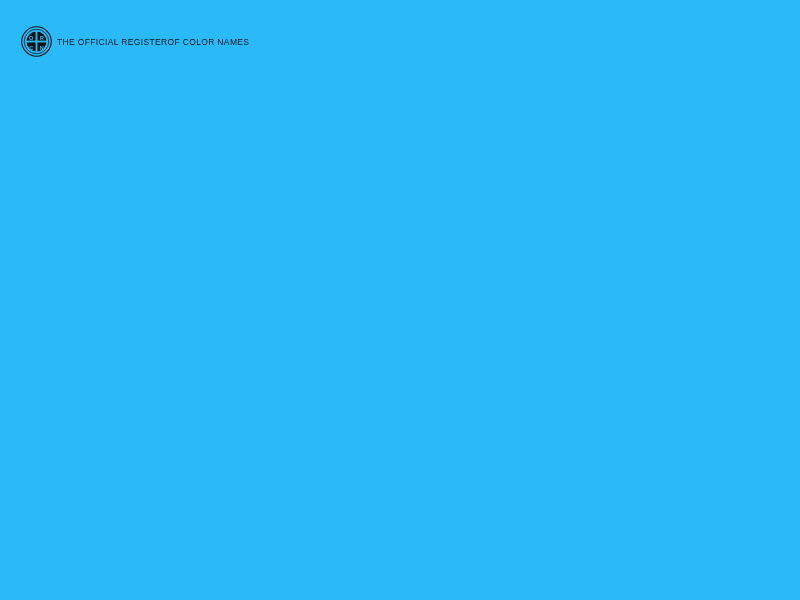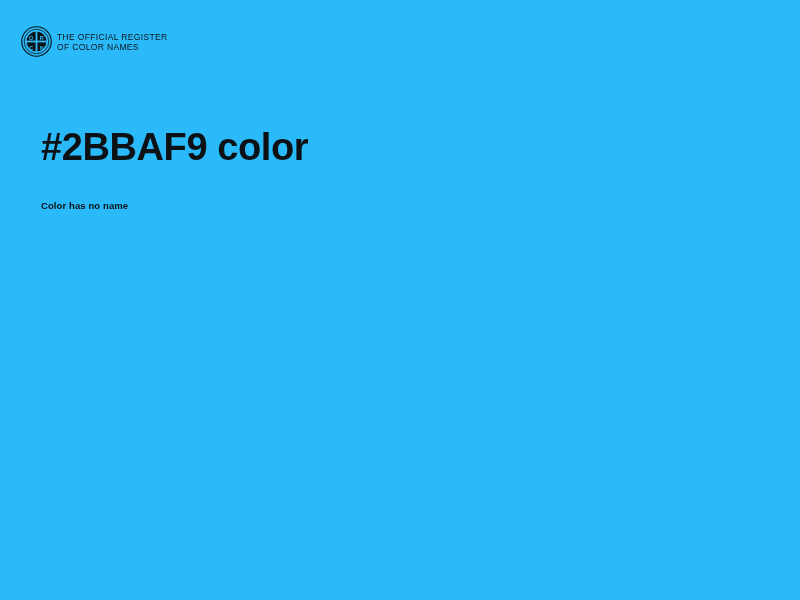--- a/index.html
+++ b/index.html
@@ -34,23 +34,24 @@
 
   .brand-emblem {
     width: 31px;
     height: 31px;
     flex: 0 0 31px;
     display: block;
   }
 
   .brand-text {
     display: flex;
-    flex-direction: column;
+    flex-direction: row;
     justify-content: center;
     margin-top: 1px;
+    align-items: center;
   }
 
   .brand-line {
     font-family: "Liberation Sans", sans-serif;
     font-size: 8.5px;
     line-height: 10px;
     letter-spacing: 0.35px;
     color: #0d1418;
     white-space: nowrap;
     font-weight: 400;
@@ -105,18 +106,14 @@
         <text x="20.5" y="47.2" font-family="'Liberation Sans', sans-serif" font-size="11" font-weight="bold" fill="#2bbaf9" text-anchor="middle">C</text>
         <text x="41.5" y="47.2" font-family="'Liberation Sans', sans-serif" font-size="11" font-weight="bold" fill="#2bbaf9" text-anchor="middle">N</text>
       </svg>
     </span>
     <span class="brand-text">
       <span class="brand-line">THE OFFICIAL REGISTER</span>
       <span class="brand-line">OF COLOR NAMES</span>
     </span>
   </div>
 
-  <div class="main">
-    <h1 class="color-title">#2BBAF9 color</h1>
-    <p class="color-subtitle">Color has no name</p>
-  </div>
 
 </div>
 
 </body></html>

